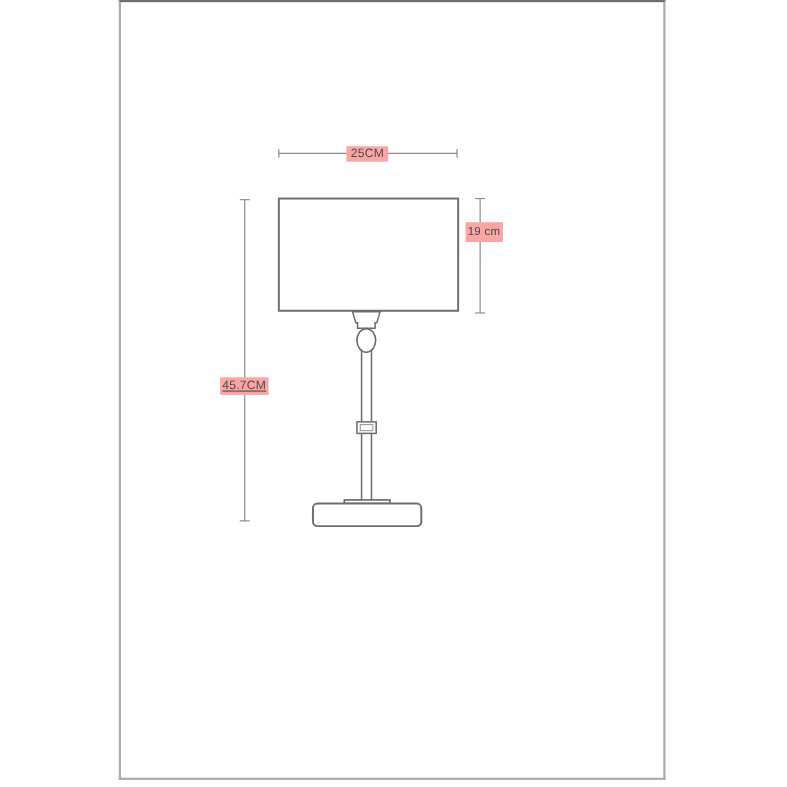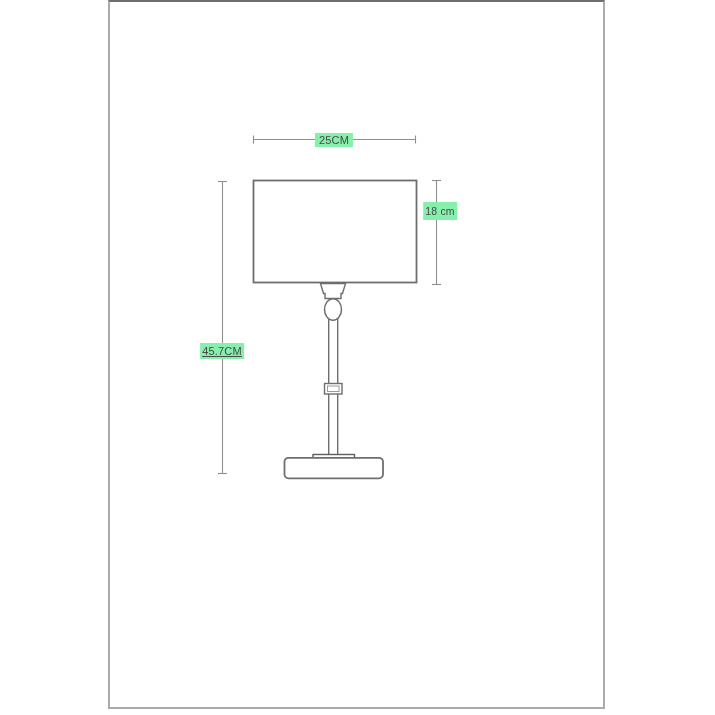--- a/index.html
+++ b/index.html
@@ -28,21 +28,21 @@
   .drawing-svg {
     position: absolute;
     left: 0;
     top: 0;
     width: 715px;
     height: 715px;
   }
   .dim-label {
     position: absolute;
     transform: translate(-50%, -50%);
-    background: #86efac;
+    background: #fca5a5;
     color: #4a4a4a;
     font-size: 11px;
     line-height: 12px;
     white-space: nowrap;
     padding: 1px 4px;
     letter-spacing: 0.2px;
   }
   .dim-label-width    { left: 334px; top: 140px; }
   .dim-label-shade    { left: 440px; top: 211px; font-size: 10.5px; padding: 3px 2px; }
   .dim-label-total    { left: 222px; top: 351px; padding: 2px 2px; text-decoration: underline; }
@@ -83,15 +83,15 @@
     <rect x="327.5" y="386" width="11.5" height="5.5" fill="none" stroke="#9a9a9a" stroke-width="1"></rect>
 
     <rect x="313" y="454.5" width="41.5" height="3.2" stroke="#5f5f5f" stroke-width="1.4"></rect>
 
     <rect x="284.5" y="457.8" width="98.5" height="20.5" rx="4" stroke-width="1.8"></rect>
   </g>
 </svg>
 
 <div class="dim-label dim-label-width">25CM</div>
 
-<div class="dim-label dim-label-shade">18 cm</div>
+<div class="dim-label dim-label-shade">19 cm</div>
 
 <div class="dim-label dim-label-total">45.7CM</div>
 
 </body></html>

